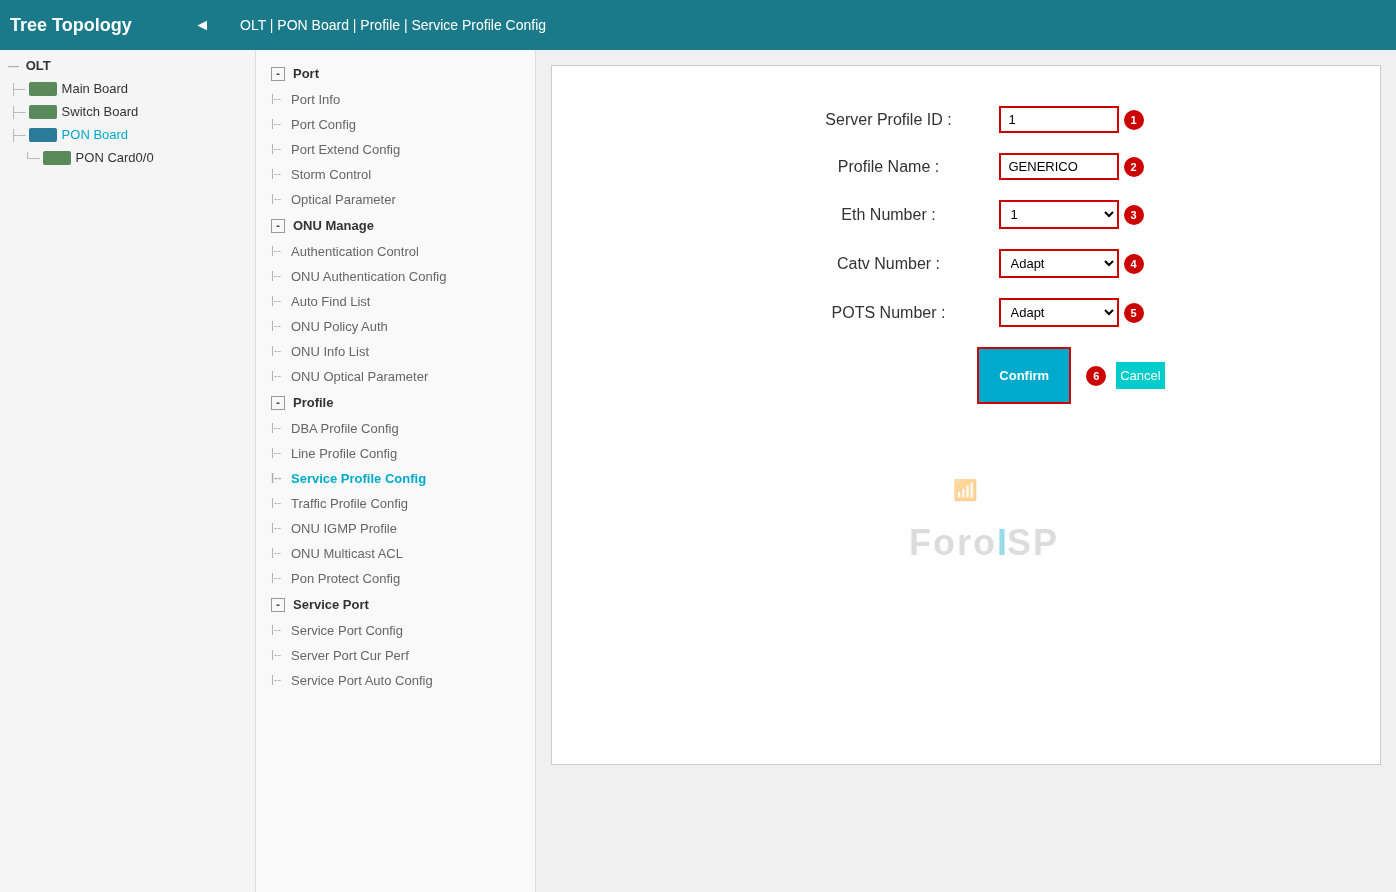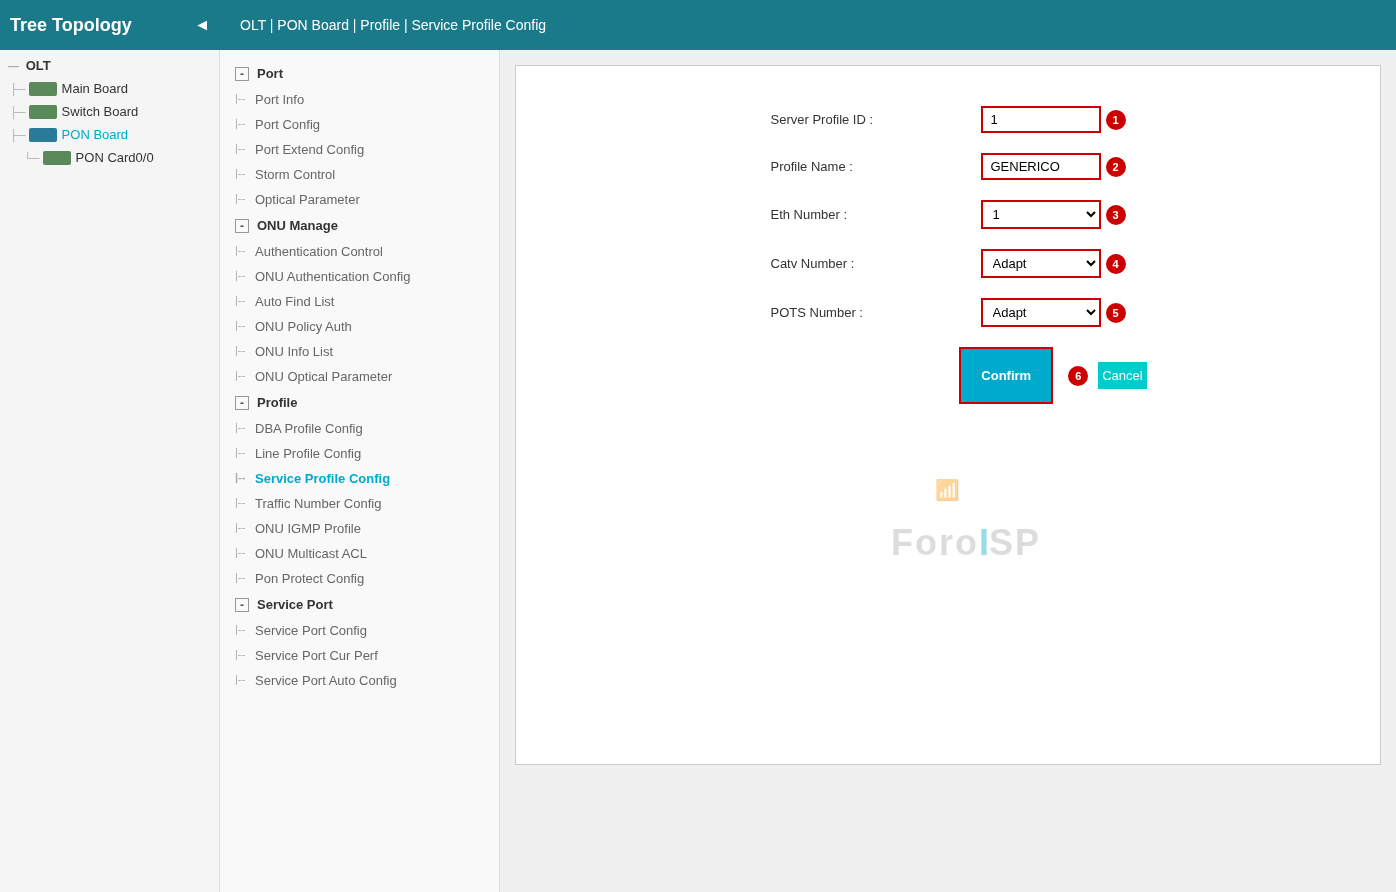--- a/index.html
+++ b/index.html
@@ -40,21 +40,21 @@
     }
 
     
     #main-layout {
       display: flex;
       height: calc(892px - 50px);
     }
 
     
     #sidebar {
-      width: 220px;
+      width: 256px;
       background: #f5f5f5;
       border-right: 1px solid #ddd;
       overflow-y: auto;
       flex-shrink: 0;
     }
     .tree-item {
       display: flex;
       align-items: center;
       padding: 4px 8px;
       cursor: pointer;
@@ -131,25 +131,25 @@
       position: relative;
     }
 
     .form-row {
       display: flex;
       align-items: center;
       margin-bottom: 20px;
       justify-content: center;
     }
     .form-label {
-      text-align: left;
+      text-align: center;
       width: 200px;
       margin-right: 10px;
       color: #333;
-      font-size: 13px;
+      font-size: 16px;
     }
     .form-input {
       border: 2px solid #cc0000;
       padding: 4px 8px;
       font-size: 13px;
       width: 120px;
       outline: none;
     }
     .form-select {
       border: 2px solid #cc0000;
@@ -323,41 +323,41 @@
     <div class="menu-item">
       <span>DBA Profile Config</span>
     </div>
     <div class="menu-item">
       <span>Line Profile Config</span>
     </div>
     <div class="menu-item active">
       <span>Service Profile Config</span>
     </div>
     <div class="menu-item">
-      <span>Traffic Number Config</span>
+      <span>Traffic Profile Config</span>
     </div>
     <div class="menu-item">
       <span>ONU IGMP Profile</span>
     </div>
     <div class="menu-item">
       <span>ONU Multicast ACL</span>
     </div>
     <div class="menu-item">
       <span>Pon Protect Config</span>
     </div>
 
     <div class="menu-section-header">
       <span class="minus-icon">-</span>
       <span>Service Port</span>
     </div>
     <div class="menu-item">
       <span>Service Port Config</span>
     </div>
     <div class="menu-item">
-      <span>Service Port Cur Perf</span>
+      <span>Server Port Cur Perf</span>
     </div>
     <div class="menu-item">
       <span>Service Port Auto Config</span>
     </div>
 
   </div>
 
   <div id="content">
     <div id="form-container">
 

